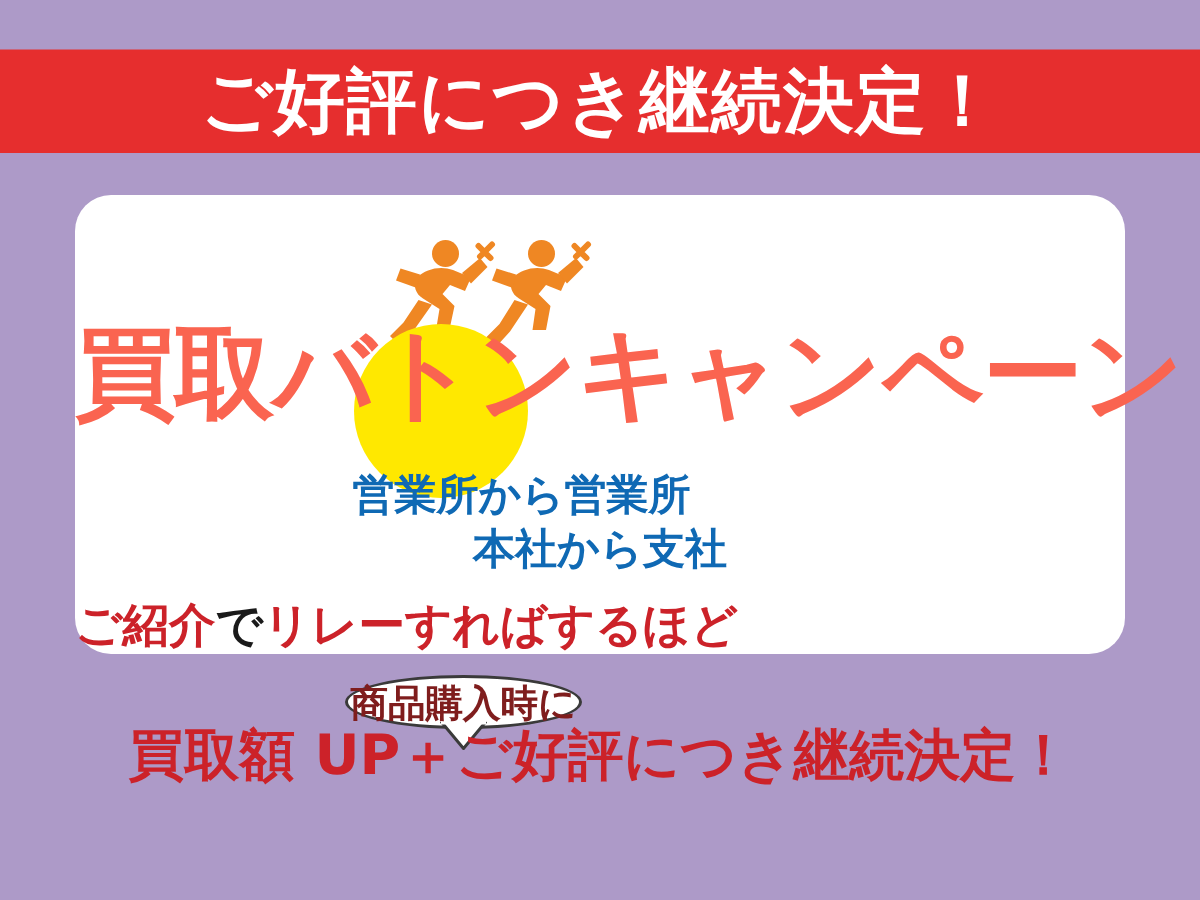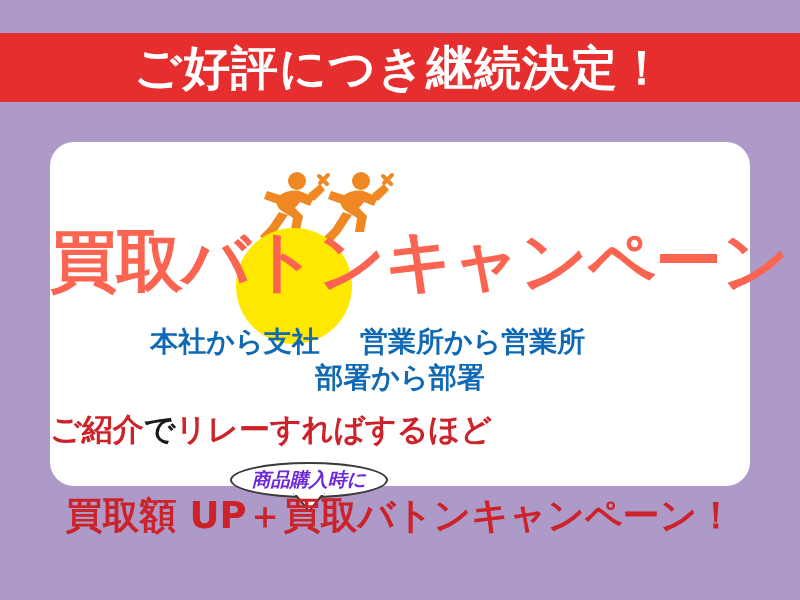--- a/index.html
+++ b/index.html
@@ -39,23 +39,23 @@
     font-weight: bold;
     letter-spacing: 1px;
     line-height: 1;
     white-space: nowrap;
   }
 
   
   .card {
     position: absolute;
     left: 50px;
-    top: 142px;
-    width: 700px;
-    height: 344px;
+    top: 130px;
+    width: 700px;
+    height: 306px;
     background: #ffffff;
     border-radius: 24px;
   }
 
   
   .logo-zone {
     position: absolute;
     left: 0;
     top: 28px;
     width: 700px;
@@ -158,25 +158,24 @@
   }
   .bubble-text {
     position: absolute;
     left: 0;
     top: 0;
     width: 158px;
     height: 36px;
     display: flex;
     align-items: center;
     justify-content: center;
-    font-size: 19px;
-    font-weight: bold;
-    color: #6d28d9;
-    white-space: nowrap;
-    font-style: italic;
+    font-size: 25px;
+    font-weight: bold;
+    color: #7f1d1d;
+    white-space: nowrap;
   }
   .bubble-tail {
     position: absolute;
     left: 62px;
     top: 30px;
     width: 34px;
     height: 20px;
   }
 
   
@@ -224,37 +223,36 @@
           <path d="M135 6 L143 14 M144 5 L136 13" stroke="#ef8723" stroke-width="4" stroke-linecap="round"></path>
         </g>
       </svg>
 
       <div class="yellow-dot"></div>
       <div class="logo-text">買取バトンキャンペーン</div>
     </div>
 
     <div class="blue-block">
       <div class="blue-row">
-        <span class="blue-col-a">本社から支社</span>
         <span class="blue-col-b"><span>営業所から営業所</span></span>
       </div>
       <div class="blue-row">
-        <span class="blue-col-a">部署から部署</span>
+        <span class="blue-col-a">本社から支社</span>
       </div>
     </div>
 
     <div class="relay-line">
       <span>ご紹介</span><span class="blk">で</span><span>リレーすればするほど</span>
     </div>
 
     <div class="bubble">
       <div class="bubble-oval"></div>
       <svg class="bubble-tail" viewBox="0 0 34 20">
         <path d="M2 1 L17 19 L32 1" fill="#ffffff" stroke="#3a3a3a" stroke-width="2" stroke-linejoin="round"></path>
         <path d="M2 1 L32 1" stroke="#ffffff" stroke-width="4"></path>
       </svg>
       <div class="bubble-text">商品購入時に</div>
     </div>
 
-    <div class="bottom-line">買取額 UP＋買取バトンキャンペーン！</div>
+    <div class="bottom-line">買取額 UP＋ご好評につき継続決定！</div>
 
   </div>
 </div>
 
 </body></html>

